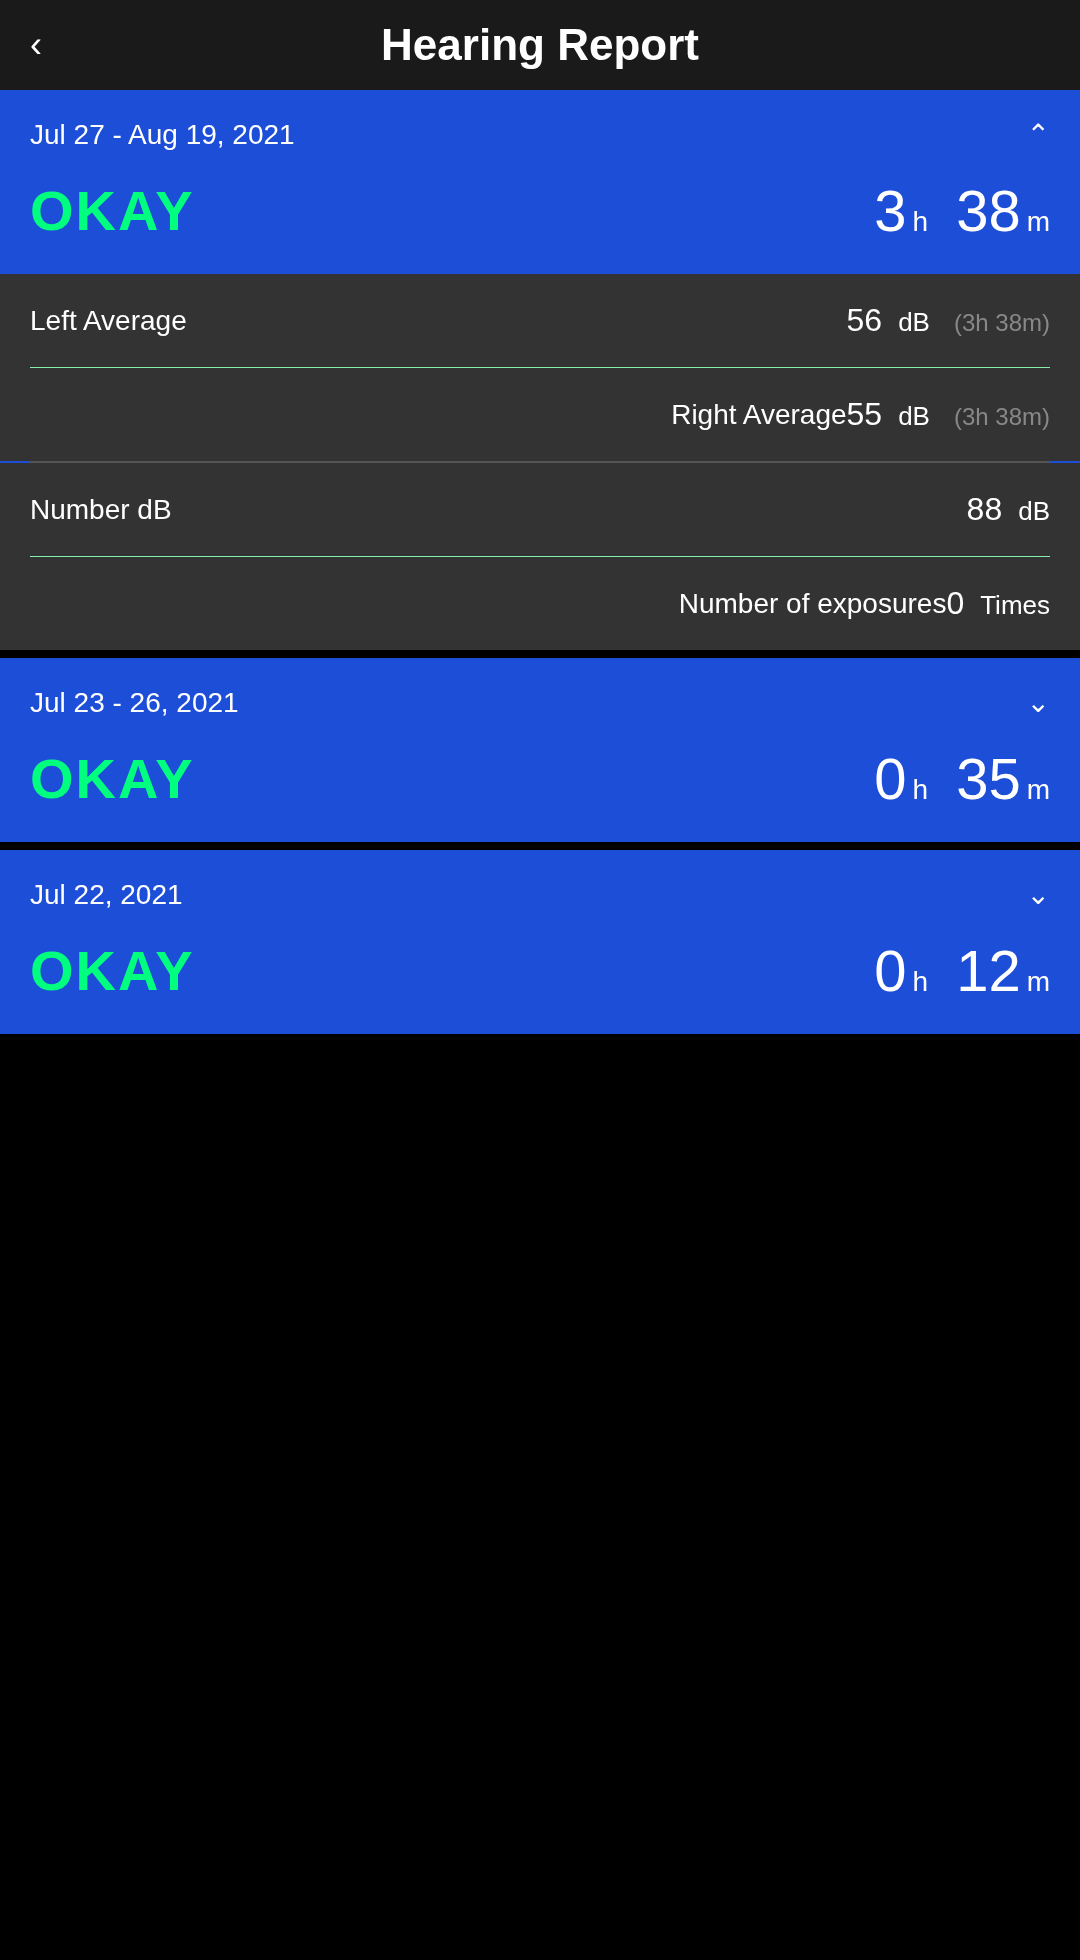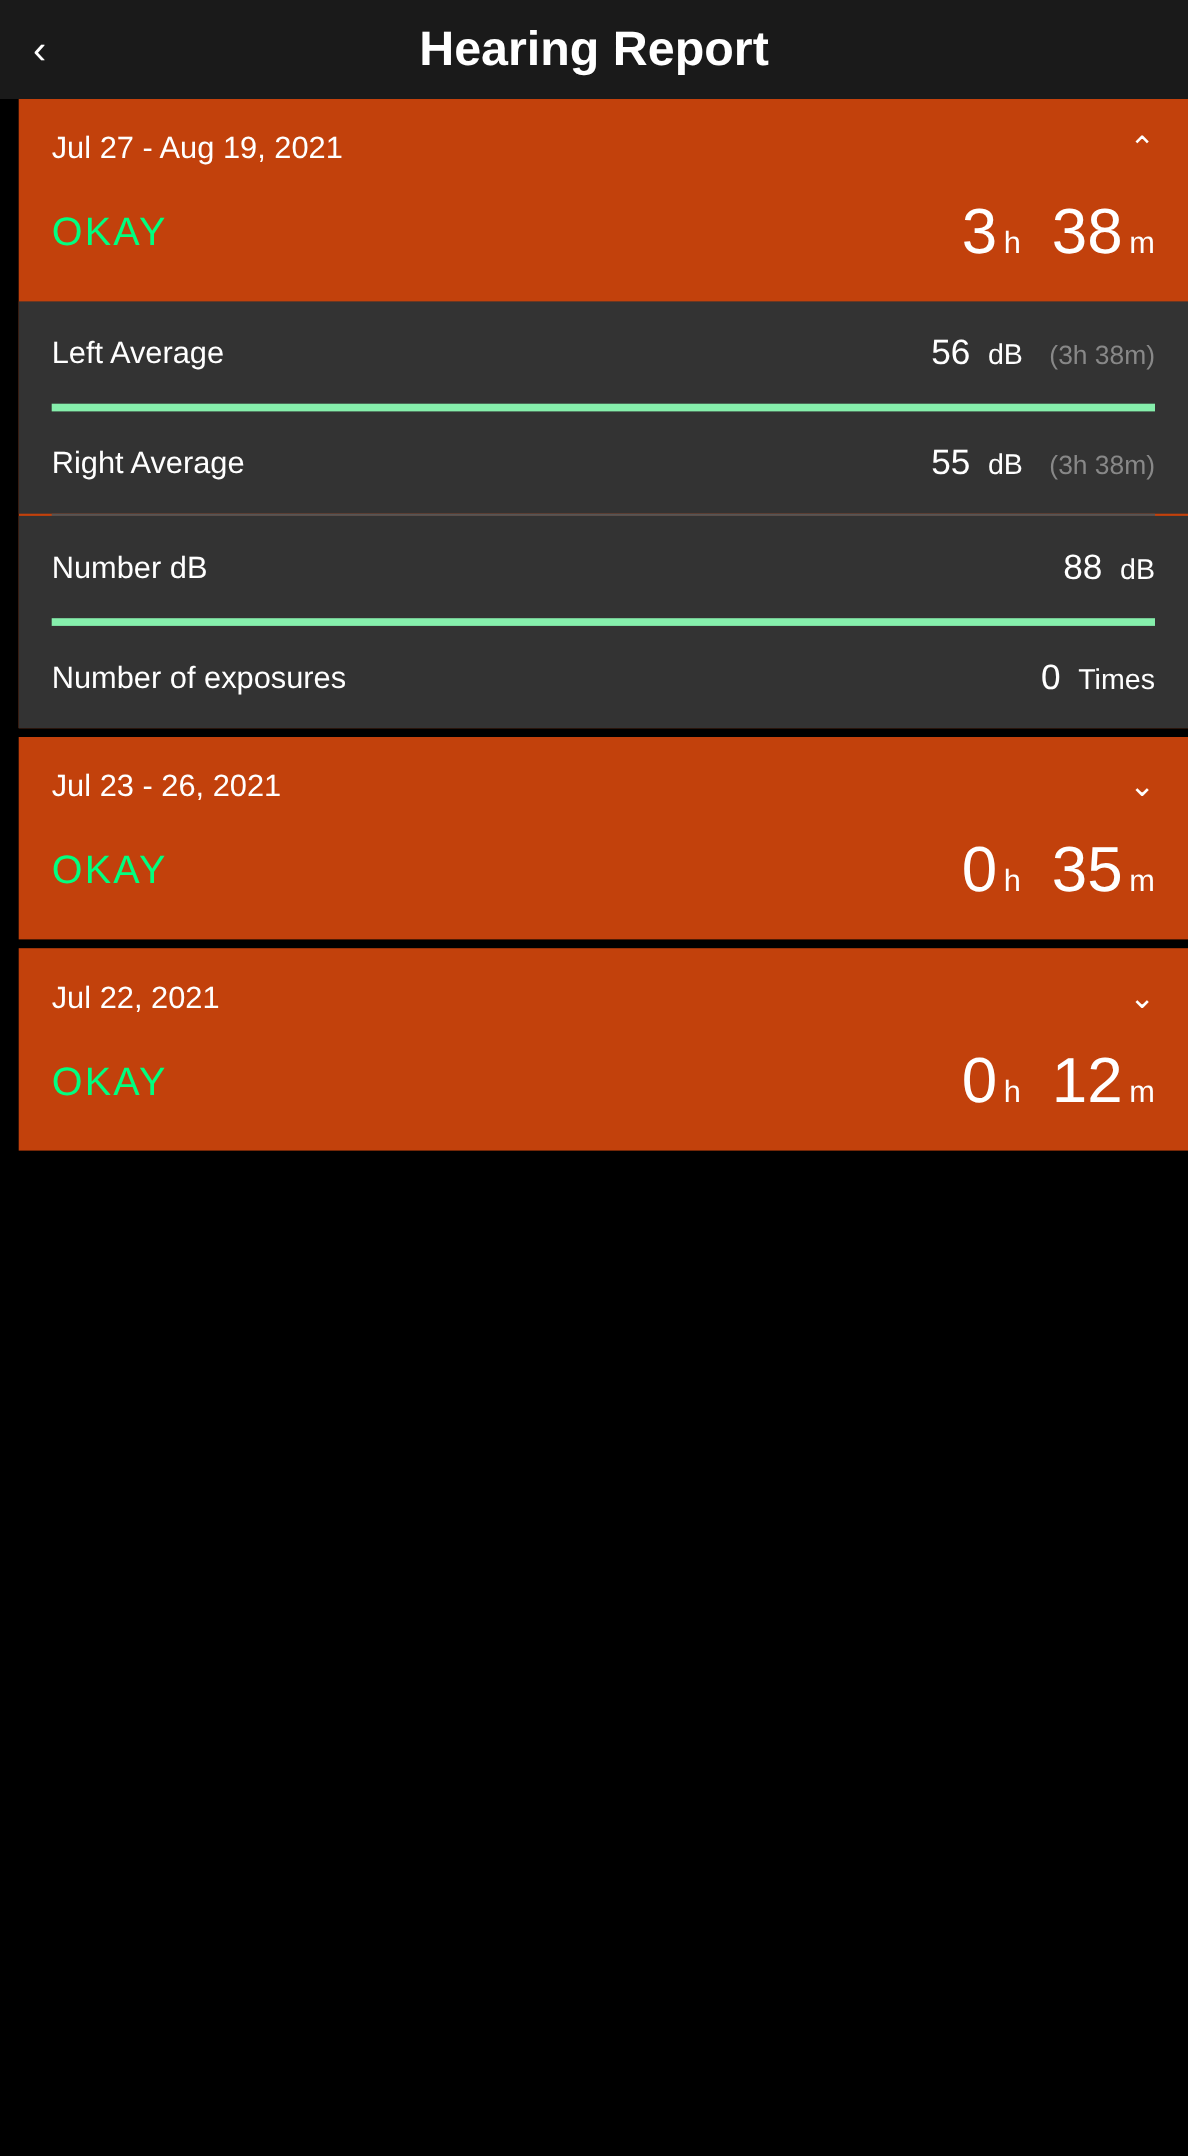--- a/index.html
+++ b/index.html
@@ -42,23 +42,22 @@
       font-size: 44px;
       font-weight: 600;
       color: #ffffff;
     }
 
     .content {
       background-color: #000000;
     }
 
     .report-section {
-      background-color: #c2410c;
+      background-color: #1d4ed8;
       margin-bottom: 8px;
-      margin-left: 17px;
     }
 
     .section-header {
       display: flex;
       justify-content: space-between;
       align-items: center;
       padding: 28px 30px 18px 30px;
     }
 
     .section-date {
@@ -73,22 +72,22 @@
     }
 
     .section-summary {
       display: flex;
       justify-content: space-between;
       align-items: center;
       padding: 8px 30px 30px 30px;
     }
 
     .status-okay {
-      font-size: 36px;
-      font-weight: 400;
+      font-size: 56px;
+      font-weight: 700;
       color: #00ff7f;
       letter-spacing: 2px;
     }
 
     .time-display {
       display: flex;
       align-items: baseline;
       gap: 6px;
     }
 
@@ -114,21 +113,22 @@
     }
 
     .detail-row {
       display: flex;
       justify-content: space-between;
       align-items: center;
       padding: 28px 0;
     }
 
     .detail-row + .detail-row {
-      border-top: 7px solid #86efac;
+      border-top: 1px solid #86efac;
+      justify-content: flex-end;
     }
 
     .detail-label {
       font-size: 28px;
       color: #ffffff;
       font-weight: 400;
     }
 
     .detail-value {
       display: flex;

